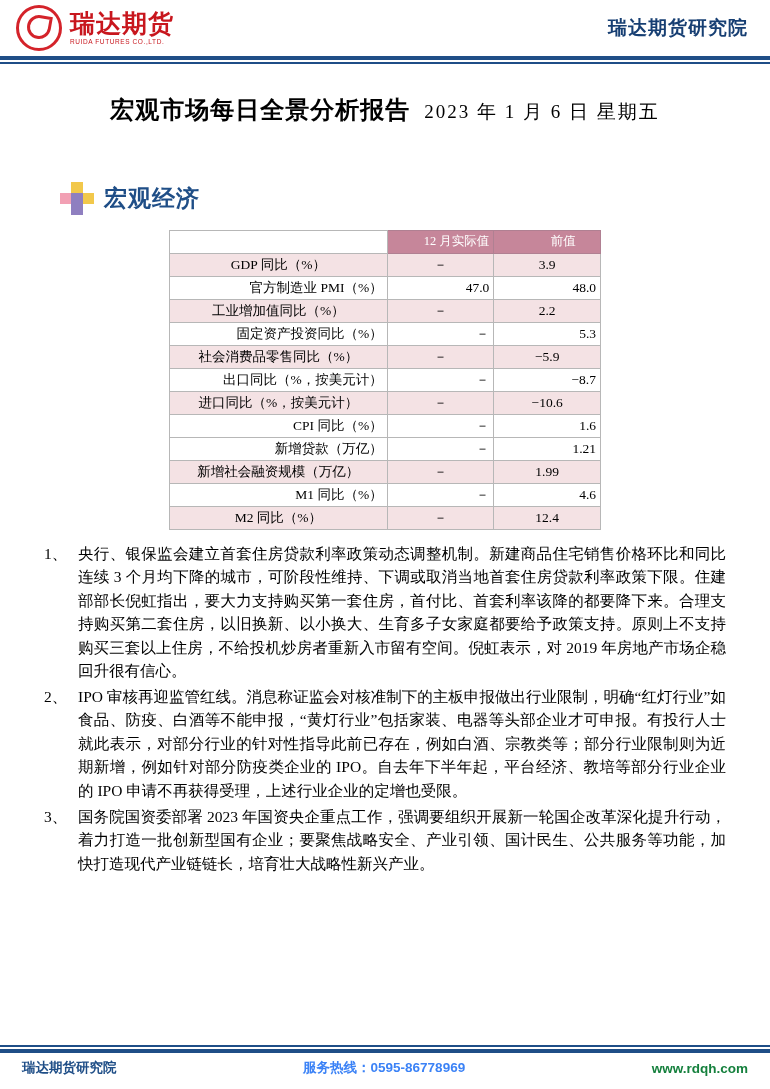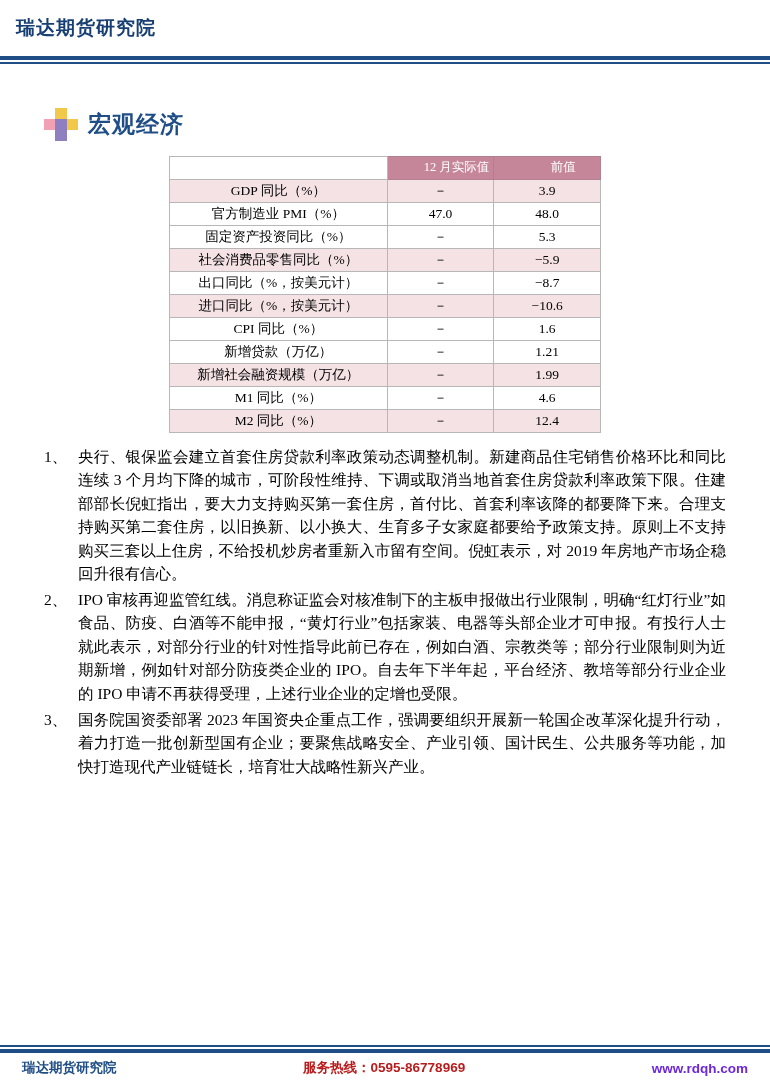--- a/index.html
+++ b/index.html
@@ -105,22 +105,22 @@
     font-weight: bold;
     letter-spacing: 1px;
   }
   .doc-date {
     font-size: 19px;
     letter-spacing: 2px;
   }
 
   
   .section {
-    margin-top: 44px;
-    padding-left: 44px;
+    margin-top: 56px;
+    padding-left: 60px;
     display: flex;
     align-items: center;
     gap: 10px;
   }
   .sect-icon {
     width: 34px;
     height: 34px;
     display: grid;
     grid-template-columns: 1fr 1fr 1fr;
     grid-template-rows: 1fr 1fr 1fr;
@@ -164,21 +164,21 @@
     border-color: #b08092;
     padding-left: 36px;
   }
   table.macro th.blank {
     background: #ffffff;
     border-color: #b7b7b7;
   }
   td.label { width: 226px; font-family: Liberation Serif, serif; }
   td.val { width: 103px; }
   tr.shade td { background: #f4e2e4; }
-  tr.plain td { background: #ffffff; }
+  tr.plain td { background: #ffffff; text-align: right; }
 
   
   ol.items {
     margin: 12px 44px 0 44px;
     padding: 0;
     list-style: none;
     font-size: 15.5px;
     line-height: 1.52;
   }
   ol.items > li {
@@ -217,34 +217,45 @@
   .footer-row {
     display: flex;
     align-items: center;
     justify-content: space-between;
     padding: 6px 22px 0 22px;
     font-family: "Liberation Sans", sans-serif;
     font-size: 13.5px;
     font-weight: bold;
     color: #1f4e87;
   }
-  .footer-center { color: #b91c1c; font-weight: bold; }
-  .footer-right { color: #6d28d9; }
+  .footer-center { color: #3b82f6; font-weight: bold; }
+  .footer-right { color: #15803d; }
 </style>
 </head>
 <body>
 
 <div class="page">
 
   <div class="header">
+    <div class="brand">
+      <div class="brand-mark"></div>
+      <div class="brand-text">
+        <div class="brand-cn">瑞达期货</div>
+        <div class="brand-en">RUIDA FUTURES CO.,LTD.</div>
+      </div>
+    </div>
     <div class="header-right">瑞达期货研究院</div>
   </div>
   <div class="header-rule"></div>
   <div class="header-rule2"></div>
 
+  <div class="title-row">
+    <div class="doc-title">宏观市场每日全景分析报告</div>
+    <div class="doc-date">2023 年 1 月 6 日  星期五</div>
+  </div>
 
   <div class="section">
     <div class="sect-icon">
       <i class="c-white"></i>
         <i class="c-yellow"></i>
         <i class="c-white"></i>
       <i class="c-pink"></i>
         <i class="c-purple"></i>
         <i class="c-yellow"></i>
       <i class="c-white"></i>
@@ -266,20 +277,25 @@
       <tbody>
         <tr class="shade">
           <td class="label">GDP 同比（%）</td>
           <td class="val">－</td>
           <td class="val">3.9</td>
         </tr>
         <tr class="plain">
           <td class="label">官方制造业 PMI（%）</td>
           <td class="val">47.0</td>
           <td class="val">48.0</td>
+        </tr>
+        <tr class="shade">
+          <td class="label">工业增加值同比（%）</td>
+          <td class="val">－</td>
+          <td class="val">2.2</td>
         </tr>
         <tr class="plain">
           <td class="label">固定资产投资同比（%）</td>
           <td class="val">－</td>
           <td class="val">5.3</td>
         </tr>
         <tr class="shade">
           <td class="label">社会消费品零售同比（%）</td>
           <td class="val">－</td>
           <td class="val">−5.9</td>

